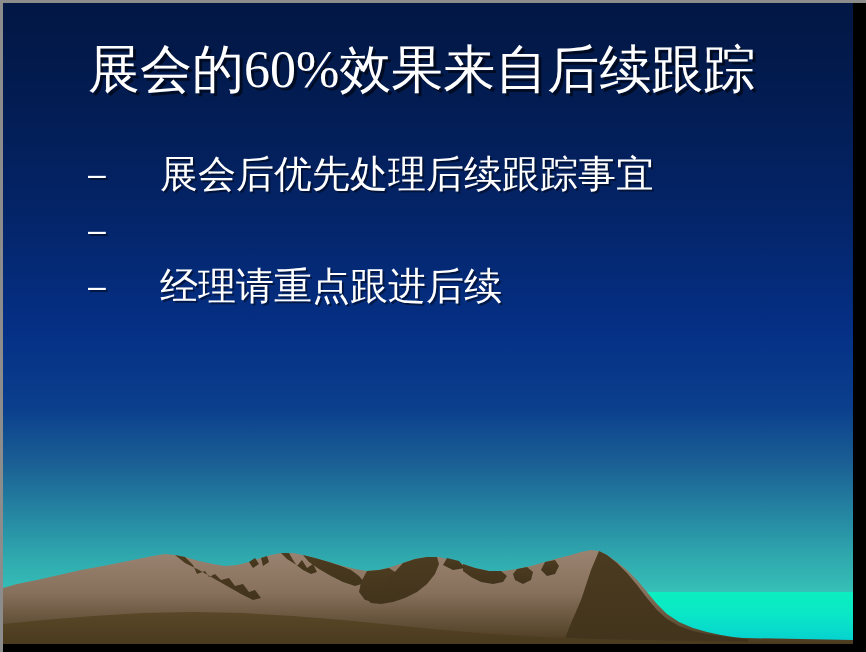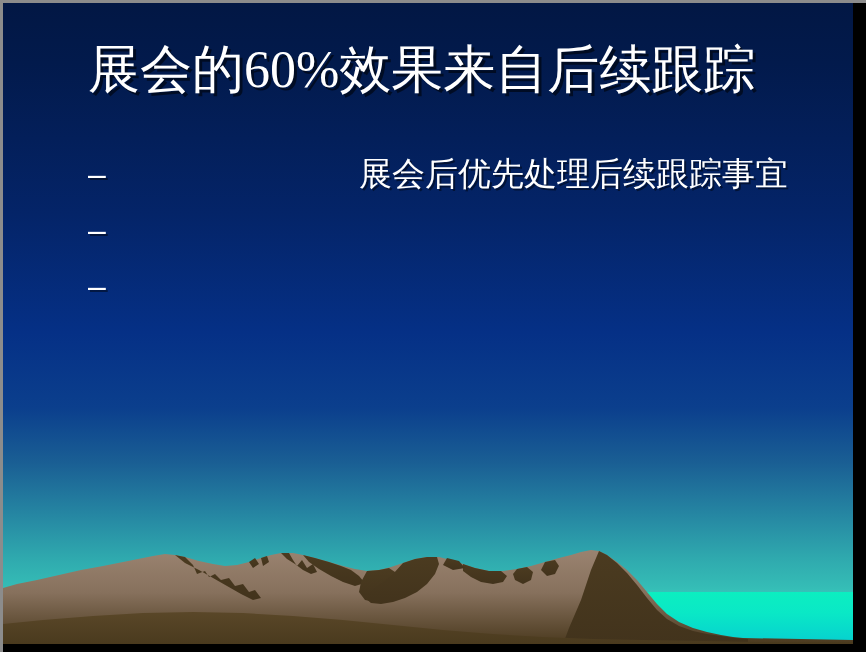--- a/index.html
+++ b/index.html
@@ -128,25 +128,24 @@
     width: 72px;
     color: #ffffff;
     font-size: 32px;
     line-height: 44px;
     font-family: "Liberation Sans", sans-serif;
     text-shadow: 2px 2px 0px rgba(0,0,0,0.45);
   }
   .bullet-text {
     flex: 1 1 auto;
     color: #ffffff;
-    font-size: 33px;
+    font-size: 38px;
     line-height: 44px;
     white-space: nowrap;
     text-shadow: 2px 2px 0px rgba(0,0,0,0.45);
-    text-align: right;
   }
 </style>
 </head>
 <body>
 
 <div id="slide">
 
   <div id="sky"></div>
 
   <div id="horizon-slab"></div>
@@ -229,20 +228,21 @@
   <div id="bullets">
     <div class="bullet-row">
       <span class="bullet-mark">–</span>
       <span class="bullet-text">展会后优先处理后续跟踪事宜</span>
     </div>
     <div class="bullet-row">
       <span class="bullet-mark">–</span>
     </div>
     <div class="bullet-row">
       <span class="bullet-mark">–</span>
+      <span class="bullet-text">经理请重点跟进后续</span>
     </div>
   </div>
 
   <div class="gutter-right"></div>
   <div class="gutter-bottom"></div>
   <div class="bevel-top"></div>
   <div class="bevel-left"></div>
 
 </div>
 

